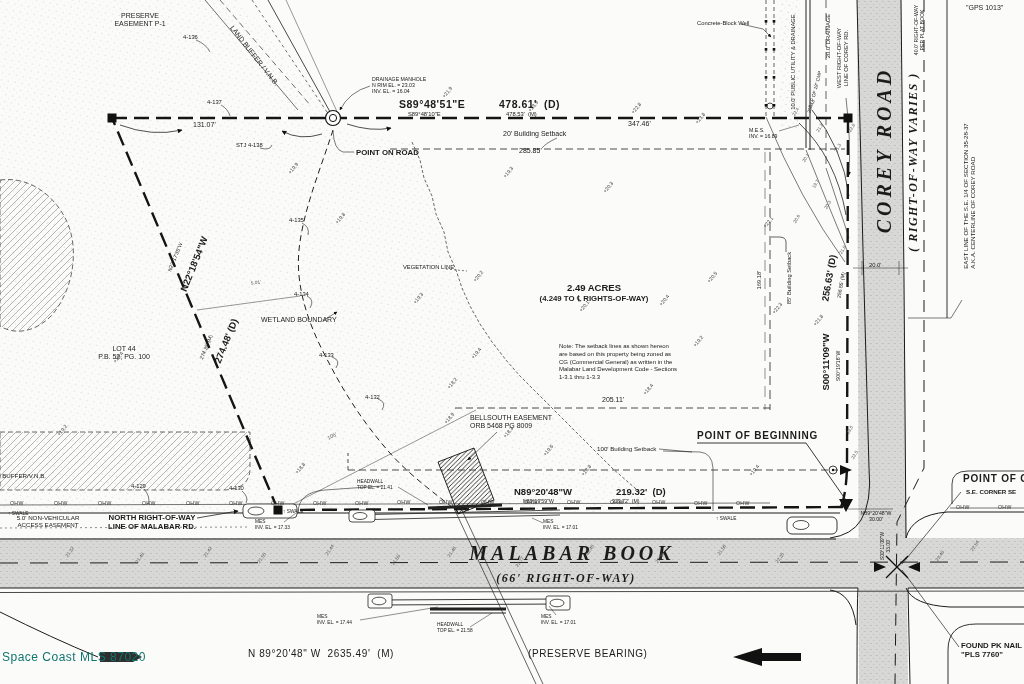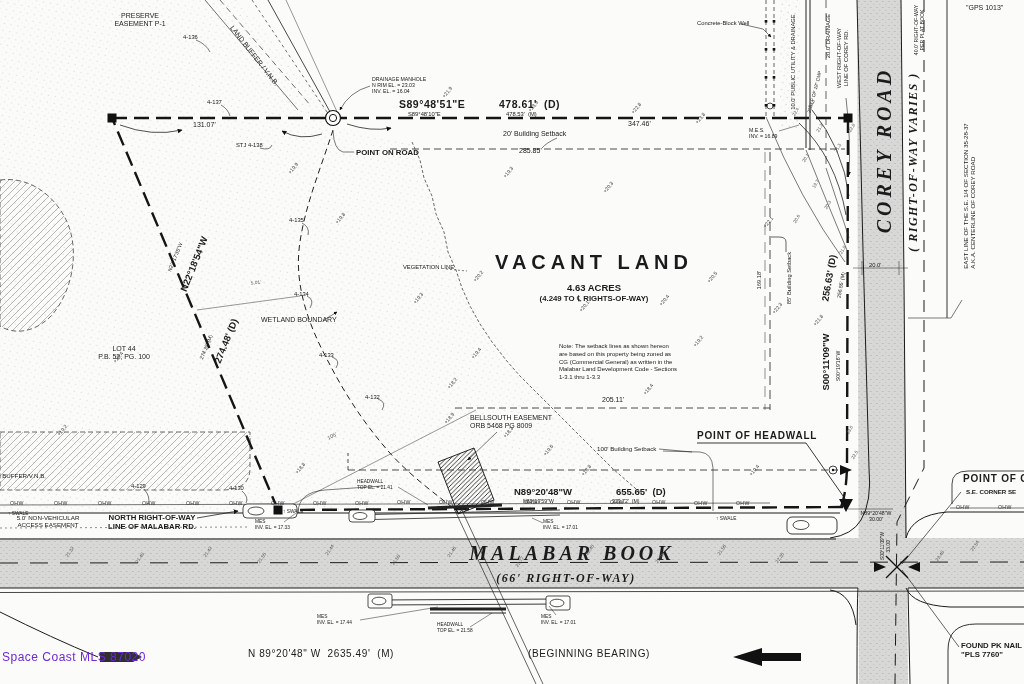--- a/index.html
+++ b/index.html
@@ -24,21 +24,21 @@
   .gry{color:#555;}
   .spot{font-size:5px;color:#333;}
   .rnum{font-size:4.6px;color:#555;}
   .ohwl{font-size:5.2px;color:#333;letter-spacing:.3px;}
   .vacant{font-weight:bold;font-size:20px;letter-spacing:5px;}
   .road-name{font-family:"Liberation Serif",serif;font-style:italic;font-weight:bold;
              font-size:20px;letter-spacing:4px;}
   .road-sub{font-family:"Liberation Serif",serif;font-style:italic;font-weight:bold;
             font-size:12px;letter-spacing:1.5px;}
   .ref{font-size:10px;letter-spacing:.6px;}
-  .wm{font-size:12px;color:#6d28d9;letter-spacing:.5px;}
+  .wm{font-size:12px;color:#0f766e;letter-spacing:.5px;}
   .note{font-size:6px;line-height:1.3;}
 </style>
 </head>
 <body>
 
 <div id="plat">
 
 <svg id="linework" viewBox="0 0 1024 684" width="1024" height="684" xmlns="http://www.w3.org/2000/svg">
   <defs>
     <pattern id="dots" width="7" height="7" patternUnits="userSpaceOnUse" patternTransform="rotate(10)">
@@ -230,34 +230,33 @@
     <circle cx="333" cy="118" r="3.6" stroke-width="1"></circle>
     <circle cx="833" cy="470" r="4" stroke-width="0.8" fill="none"></circle>
     <circle cx="833" cy="470" r="1.2" fill="#111" stroke="none"></circle>
   </g>
   <g stroke="#111" stroke-width="1.3">
     <line x1="886" y1="556" x2="908" y2="578"></line>
     <line x1="908" y1="556" x2="886" y2="578"></line>
   </g>
 </svg>
 
-<div class="lbl cc vacant ctr" style="left:594px;top:262px">VACANT LAND</div>
-<div class="lbl cc t10 ctr" style="left:594px;top:288px">4.63 ACRES</div>
+<div class="lbl cc t10 ctr" style="left:594px;top:288px">2.49 ACRES</div>
 <div class="lbl cc t8 ctr" style="left:594px;top:299px">(4.249 TO ℄ RIGHTS-OF-WAY)</div>
 <div class="lbl note" style="left:559px;top:343px">Note: The setback lines as shown hereon
 are based on this property being zoned as
 CG (Commercial General) as written in the
 Malabar Land Development Code - Sections
 1-3.1 thru 1-3.3</div>
 <div class="lbl cc road-name" style="left:572px;top:553px">MALABAR BOOK</div>
 <div class="lbl cc road-sub" style="left:566px;top:578px">(66' RIGHT-OF-WAY)</div>
 <div class="lbl vert road-name" style="left:884px;top:150px">COREY ROAD</div>
 <div class="lbl vert road-sub" style="left:913px;top:162px">( RIGHT-OF-WAY VARIES )</div>
 <div class="lbl ref" style="left:248px;top:648px">N 89°20'48" W  2635.49'  (M)</div>
-<div class="lbl ref" style="left:528px;top:648px">(BEGINNING BEARING)</div>
+<div class="lbl ref" style="left:528px;top:648px">(PRESERVE BEARING)</div>
 <div class="lbl wm" style="left:2px;top:650px">Space Coast MLS 87020</div>
 <div class="lbl t7 ctr" style="left: 140px; top: 20px; transform: translate(-50%, -50%) rotate(0deg);">PRESERVE
 EASEMENT P-1</div>
     <div class="lbl t7" style="left: 254px; top: 56px; transform: translate(-50%, -50%) rotate(52deg);">LAND BUFFER / V.N.B.</div>
     <div class="lbl t55" style="left: 183px; top: 34px; transform-origin: 0px 0px;">4-136</div>
     <div class="lbl t55" style="left: 207px; top: 99px; transform-origin: 0px 0px;">4-137</div>
     <div class="lbl t7" style="left: 193px; top: 121px; transform-origin: 0px 0px;">131.07'</div>
     <div class="lbl t55" style="left: 236px; top: 142px; transform-origin: 0px 0px;">STJ 4-138</div>
     <div class="lbl t5" style="left: 372px; top: 76px; transform-origin: 0px 0px;">DRAINAGE MANHOLE
 N RIM EL. = 23.03
@@ -285,23 +284,23 @@
 A.K.A. CENTERLINE OF COREY ROAD</div>
     <div class="lbl t55" style="left: 869px; top: 262px; transform-origin: 0px 0px;">20.0'</div>
     <div class="lbl t10" style="left: 829px; top: 278px; transform: translate(-50%, -50%) rotate(-80deg);">256.63' (D)</div>
     <div class="lbl t5" style="left: 841px; top: 285px; transform: translate(-50%, -50%) rotate(-80deg);">256.55' (M)</div>
     <div class="lbl t10" style="left: 826px; top: 362px; transform: translate(-50%, -50%) rotate(-90deg);">S00°11'09"W</div>
     <div class="lbl t5" style="left: 838px; top: 366px; transform: translate(-50%, -50%) rotate(-90deg);">S00°19'16"W</div>
     <div class="lbl t55" style="left: 789px; top: 278px; transform: translate(-50%, -50%) rotate(-90deg);">85' Building Setback</div>
     <div class="lbl t55" style="left: 759px; top: 280px; transform: translate(-50%, -50%) rotate(-90deg);">169.18'</div>
     <div class="lbl t7" style="left: 602px; top: 396px; transform-origin: 0px 0px;">205.11'</div>
     <div class="lbl t6" style="left: 597px; top: 445px; transform-origin: 0px 0px;">100' Building Setback</div>
-    <div class="lbl t12" style="left: 697px; top: 430px; transform-origin: 0px 0px;">POINT OF HEADWALL</div>
+    <div class="lbl t12" style="left: 697px; top: 430px; transform-origin: 0px 0px;">POINT OF BEGINNING</div>
     <div class="lbl t10" style="left: 514px; top: 486px; transform-origin: 0px 0px;">N89°20'48"W</div>
-    <div class="lbl t10" style="left: 616px; top: 486px; transform-origin: 0px 0px;">655.65'  (D)</div>
+    <div class="lbl t10" style="left: 616px; top: 486px; transform-origin: 0px 0px;">219.32'  (D)</div>
     <div class="lbl t5" style="left: 523px; top: 498px; transform-origin: 0px 0px;">N89°19'59"W</div>
     <div class="lbl t5" style="left: 612px; top: 498px; transform-origin: 0px 0px;">373.72'  (M)</div>
     <div class="lbl t7" style="left: 470px; top: 414px; transform-origin: 0px 0px;">BELLSOUTH EASEMENT
 ORB 5468 PG 8009</div>
     <div class="lbl t7" style="left: 261px; top: 316px; transform-origin: 0px 0px;">WETLAND BOUNDARY</div>
     <div class="lbl t55" style="left: 403px; top: 264px; transform-origin: 0px 0px;">VEGETATION LINE</div>
     <div class="lbl t10" style="left: 194px; top: 264px; transform: translate(-50%, -50%) rotate(-68deg);">N22°18'54"W</div>
     <div class="lbl t5" style="left: 175px; top: 257px; transform: translate(-50%, -50%) rotate(-68deg);">N22°17'35"W</div>
     <div class="lbl t10" style="left: 226px; top: 341px; transform: translate(-50%, -50%) rotate(-68deg);">274.48' (D)</div>
     <div class="lbl t5" style="left: 206px; top: 347px; transform: translate(-50%, -50%) rotate(-68deg);">274.35' (M)</div>

